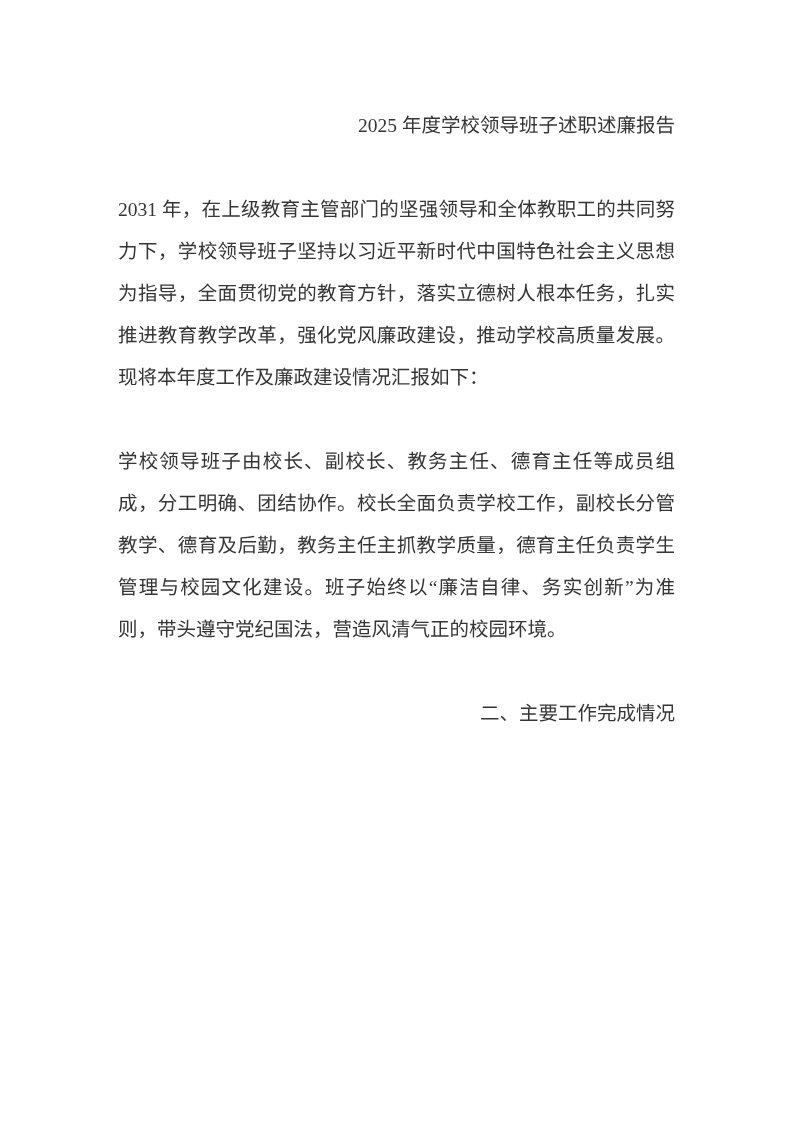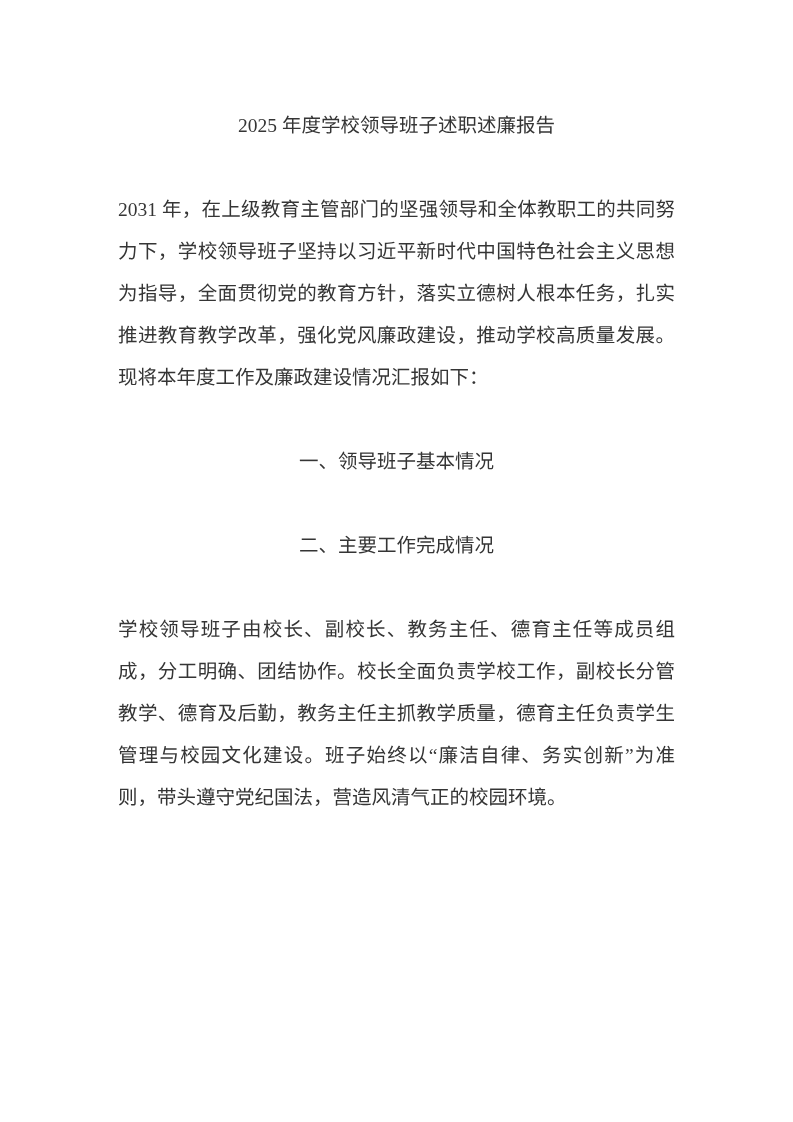--- a/index.html
+++ b/index.html
@@ -22,31 +22,30 @@
     overflow: hidden;
   }
   .block {
     margin: 0 0 42px 0;
     text-align: justify;
     text-justify: inter-ideograph;
     word-break: normal;
     overflow-wrap: break-word;
   }
   .block.single-line {
-    text-align: center;
+    text-align: right;
   }
 </style>
 </head>
 <body>
 
 <div class="page">
   <p class="block single-line">2025 年度学校领导班子述职述廉报告</p>
 
 
   <p class="block">2031 年，在上级教育主管部门的坚强领导和全体教职工的共同努力下，学校领导班子坚持以习近平新时代中国特色社会主义思想为指导，全面贯彻党的教育方针，落实立德树人根本任务，扎实推进教育教学改革，强化党风廉政建设，推动学校高质量发展。现将本年度工作及廉政建设情况汇报如下：</p>
 
-  <p class="block single-line">一、领导班子基本情况</p>
+
+  <p class="block">学校领导班子由校长、副校长、教务主任、德育主任等成员组成，分工明确、团结协作。校长全面负责学校工作，副校长分管教学、德育及后勤，教务主任主抓教学质量，德育主任负责学生管理与校园文化建设。班子始终以“廉洁自律、务实创新”为准则，带头遵守党纪国法，营造风清气正的校园环境。</p>
 
   <p class="block single-line">二、主要工作完成情况</p>
-
-  <p class="block">学校领导班子由校长、副校长、教务主任、德育主任等成员组成，分工明确、团结协作。校长全面负责学校工作，副校长分管教学、德育及后勤，教务主任主抓教学质量，德育主任负责学生管理与校园文化建设。班子始终以“廉洁自律、务实创新”为准则，带头遵守党纪国法，营造风清气正的校园环境。</p>
 
 </div>
 
 </body></html>

